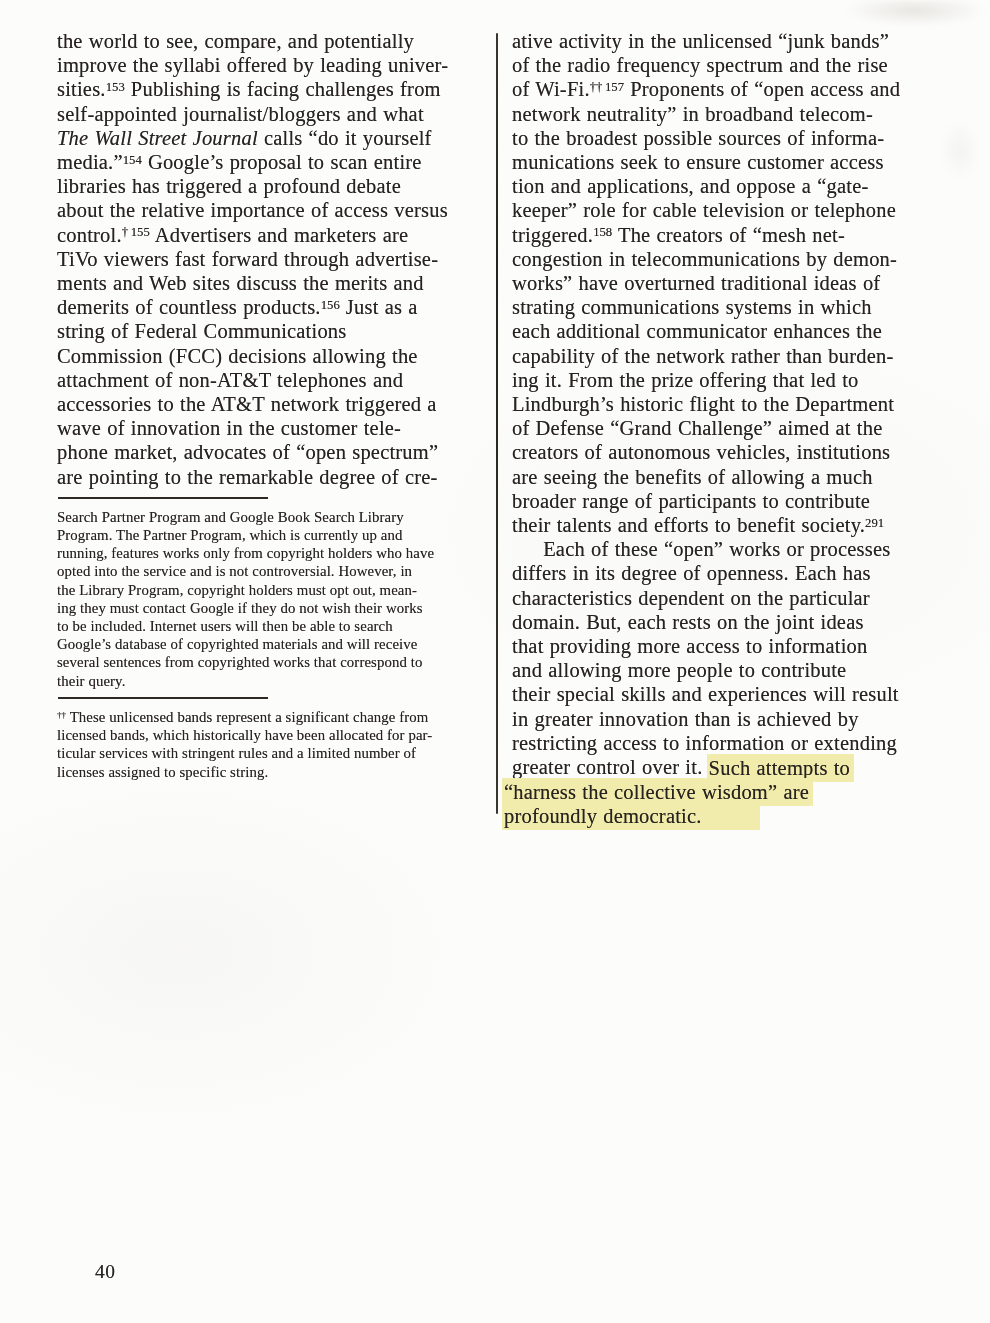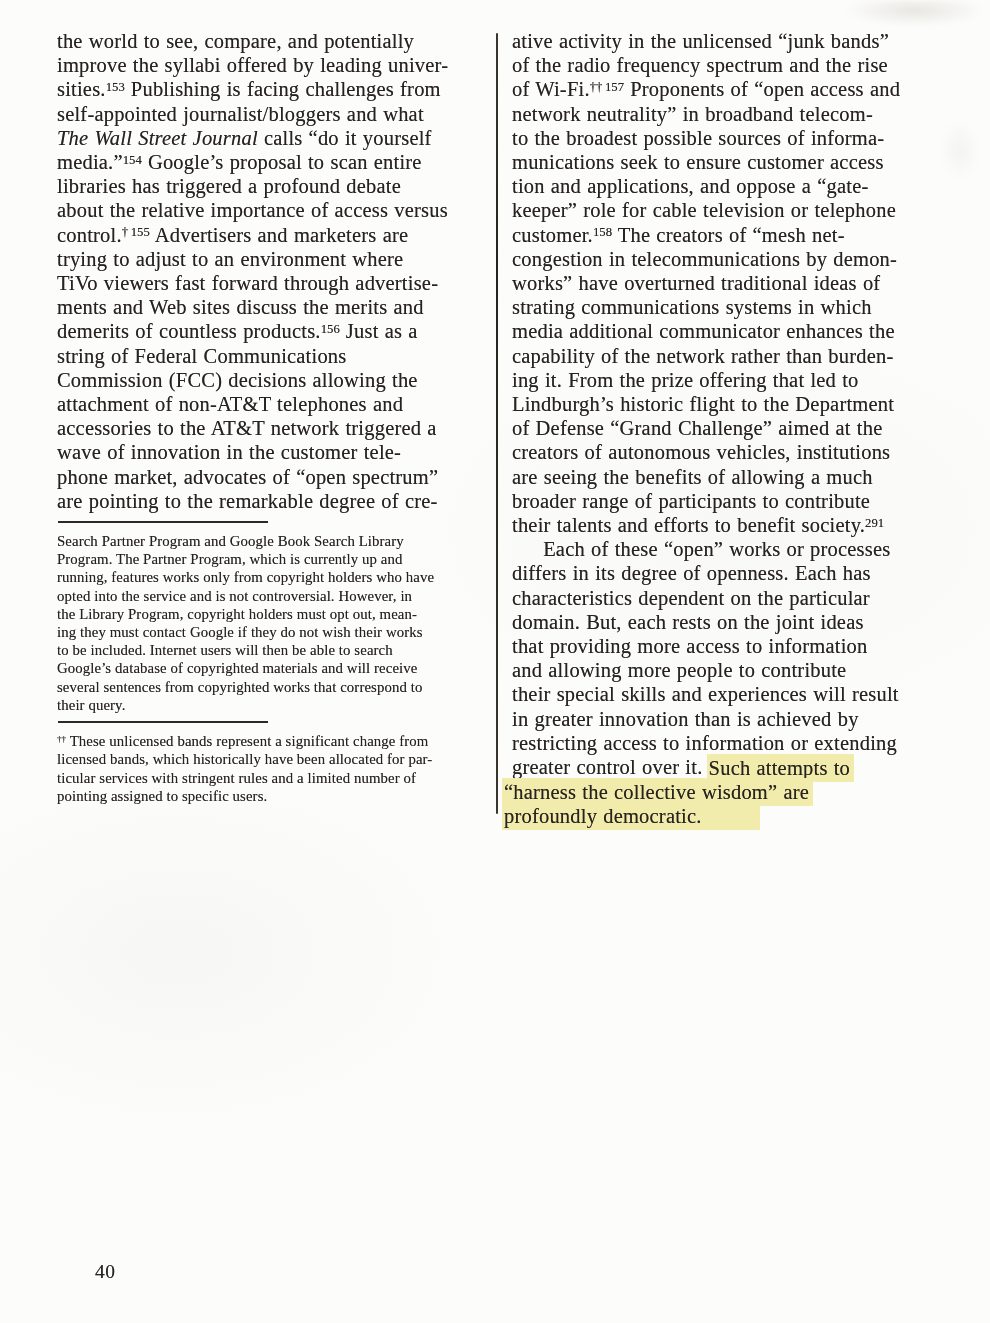--- a/index.html
+++ b/index.html
@@ -100,21 +100,20 @@
     <div class="main">
         <div class="line"><span>the world to see, compare, and potentially</span></div>
         <div class="line"><span>improve the syllabi offered by leading univer-</span></div>
         <div class="line"><span>sities.</span><sup>153</sup><span> Publishing is facing challenges from</span></div>
         <div class="line"><span>self-appointed journalist/bloggers and what</span></div>
         <div class="line"><i>The Wall Street Journal</i><span> calls “do it yourself</span></div>
         <div class="line"><span>media.”</span><sup>154</sup><span> Google’s proposal to scan entire</span></div>
         <div class="line"><span>libraries has triggered a profound debate</span></div>
         <div class="line"><span>about the relative importance of access versus</span></div>
         <div class="line"><span>control.</span><sup>† 155</sup><span> Advertisers and marketers are</span></div>
-        <div class="line"><span>trying to adjust to an environment where</span></div>
         <div class="line"><span>TiVo viewers fast forward through advertise-</span></div>
         <div class="line"><span>ments and Web sites discuss the merits and</span></div>
         <div class="line"><span>demerits of countless products.</span><sup>156</sup><span> Just as a</span></div>
         <div class="line"><span>string of Federal Communications</span></div>
         <div class="line"><span>Commission (FCC) decisions allowing the</span></div>
         <div class="line"><span>attachment of non-AT&amp;T telephones and</span></div>
         <div class="line"><span>accessories to the AT&amp;T network triggered a</span></div>
         <div class="line"><span>wave of innovation in the customer tele-</span></div>
         <div class="line"><span>phone market, advocates of “open spectrum”</span></div>
         <div class="line"><span>are pointing to the remarkable degree of cre-</span></div>
@@ -130,41 +129,41 @@
         <div class="line"><span>to be included. Internet users will then be able to search</span></div>
         <div class="line"><span>Google’s database of copyrighted materials and will receive</span></div>
         <div class="line"><span>several sentences from copyrighted works that correspond to</span></div>
         <div class="line"><span>their query.</span></div>
       </div>
     <hr class="fn-divider fn-divider-2">
     <div class="fn">
         <div class="line"><sup>††</sup><span> These unlicensed bands represent a significant change from</span></div>
         <div class="line"><span>licensed bands, which historically have been allocated for par-</span></div>
         <div class="line"><span>ticular services with stringent rules and a limited number of</span></div>
-        <div class="line"><span>pointing assigned to specific users.</span></div>
+        <div class="line"><span>licenses assigned to specific string.</span></div>
       </div>
   </div>
 
   <div class="column-rule"></div>
 
   <div class="col col-right">
     <div class="main">
         <div class="line"><span>ative activity in the unlicensed “junk bands”</span></div>
         <div class="line"><span>of the radio frequency spectrum and the rise</span></div>
         <div class="line"><span>of Wi-Fi.</span><sup>†† 157</sup><span> Proponents of “open access and</span></div>
         <div class="line"><span>network neutrality” in broadband telecom-</span></div>
         <div class="line"><span>to the broadest possible sources of informa-</span></div>
         <div class="line"><span>munications seek to ensure customer access</span></div>
         <div class="line"><span>tion and applications, and oppose a “gate-</span></div>
         <div class="line"><span>keeper” role for cable television or telephone</span></div>
-        <div class="line"><span>customer.</span><sup>158</sup><span> The creators of “mesh net-</span></div>
+        <div class="line"><span>triggered.</span><sup>158</sup><span> The creators of “mesh net-</span></div>
         <div class="line"><span>congestion in telecommunications by demon-</span></div>
         <div class="line"><span>works” have overturned traditional ideas of</span></div>
         <div class="line"><span>strating communications systems in which</span></div>
-        <div class="line"><span>media additional communicator enhances the</span></div>
+        <div class="line"><span>each additional communicator enhances the</span></div>
         <div class="line"><span>capability of the network rather than burden-</span></div>
         <div class="line"><span>ing it. From the prize offering that led to</span></div>
         <div class="line"><span>Lindburgh’s historic flight to the Department</span></div>
         <div class="line"><span>of Defense “Grand Challenge” aimed at the</span></div>
         <div class="line"><span>creators of autonomous vehicles, institutions</span></div>
         <div class="line"><span>are seeing the benefits of allowing a much</span></div>
         <div class="line"><span>broader range of participants to contribute</span></div>
         <div class="line"><span>their talents and efforts to benefit society.</span><sup>291</sup></div>
       </div>
     <div class="main">

